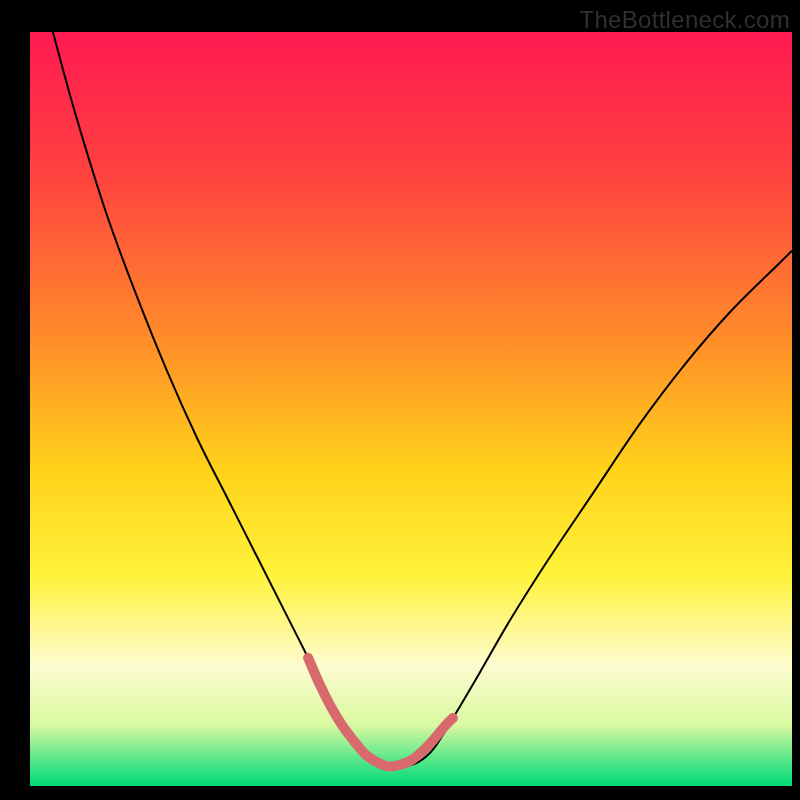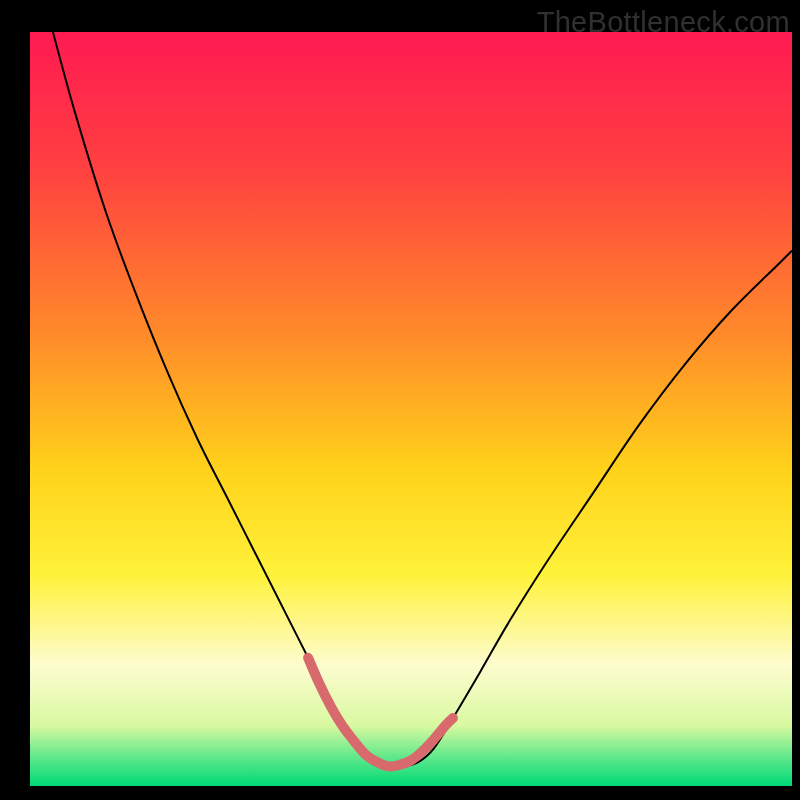--- a/index.html
+++ b/index.html
@@ -15,21 +15,21 @@
     position: relative;
     width: 800px;
     height: 800px;
     background: #000;
   }
   .watermark {
     position: absolute;
     top: 6px;
     right: 10px;
     color: #303030;
-    font-size: 29px;
+    font-size: 24px;
     font-weight: 500;
     letter-spacing: 0.3px;
     z-index: 10;
   }
   svg.chart {
     position: absolute;
     left: 0;
     top: 0;
   }
 </style>

